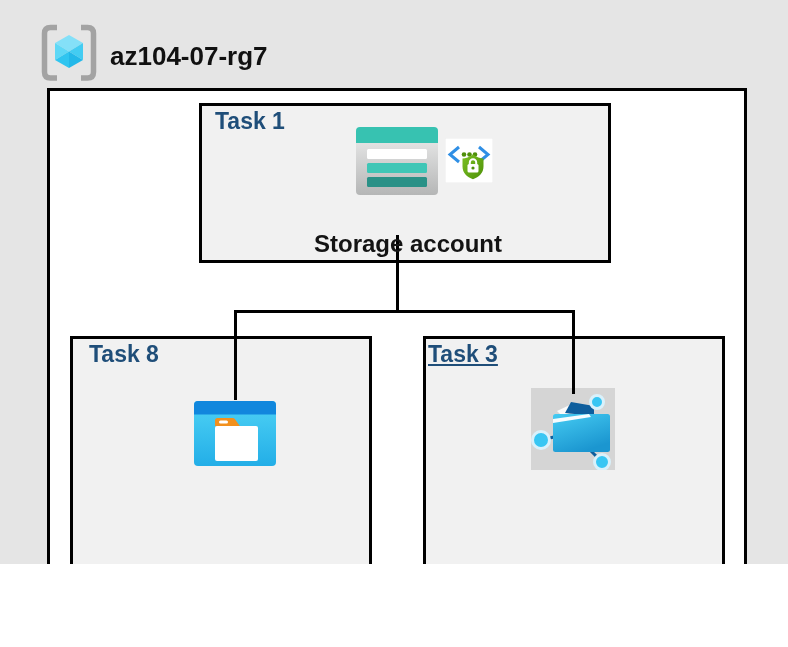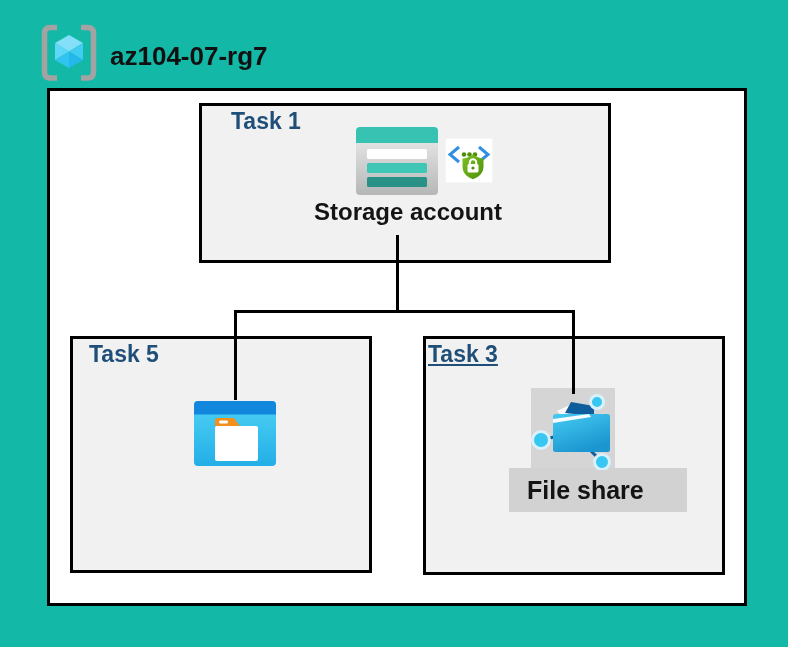--- a/index.html
+++ b/index.html
@@ -1,29 +1,29 @@
 <!DOCTYPE html>
 <html><head>
 <meta charset="utf-8">
 <style>
   html,body { margin:0; padding:0; background:#ffffff; }
   .page {
-    position:relative; width:788px; height:647px; background:#14b8a6;
+    position:relative; width:788px; height:564px; background:#e5e5e5;
     font-family:"Liberation Sans", sans-serif; overflow:hidden;
   }
   .abs { position:absolute; }
   .box { position:absolute; border:3px solid #000000; box-sizing:content-box; }
   .task-box { background:#f1f1f1; }
   .task-label {
     position:absolute; font-weight:700; font-size:23px; color:#1f4e79;
     white-space:nowrap; line-height:1.1;
   }
   .res-label {
     position:absolute; font-weight:700; font-size:24px; color:#141414;
-    white-space:nowrap; line-height:1.1;
+    white-space:nowrap; line-height:1.1;margin-top:32px;
   }
   .center-x { transform:translateX(-50%); }
   .line { position:absolute; background:#000000; }
   .fs-label-bg {
     position:absolute; left:509px; top:468px; width:178px; height:44px;
     background:#d2d2d2; display:flex; align-items:center;
     padding-left:18px; box-sizing:border-box;
   }
   .fs-label { font-weight:700; font-size:25px; color:#141414; white-space:nowrap; }
   .rg-title {
@@ -48,31 +48,28 @@
   </svg>
   <div class="rg-title">az104-07-rg7</div>
 
   <div class="box" style="left:47px; top:88px; width:694px; height:512px; background:#ffffff;"></div>
 
   <div class="box task-box" style="left:199px; top:103px; width:406px; height:154px;"></div>
   <div class="box task-box" style="left:70px; top:336px; width:296px; height:231px;"></div>
   <div class="box task-box" style="left:423px; top:336px; width:296px; height:233px;"></div>
 
   <div class="abs" style="left:531px; top:388px; width:84px; height:82px; background:#d5d5d5;"></div>
-  <div class="fs-label-bg">
-    <span class="fs-label">File share</span>
-  </div>
 
   <div class="line" style="left:396px; top:235px; width:3px; height:76px;"></div>
   <div class="line" style="left:234px; top:310px; width:341px; height:3px;"></div>
   <div class="line" style="left:234px; top:310px; width:3px; height:90px;"></div>
   <div class="line" style="left:572px; top:310px; width:3px; height:84px;"></div>
 
-  <div class="task-label" style="left:231px; top:109px;">Task 1</div>
-  <div class="task-label" style="left:89px; top:342px;">Task 5</div>
+  <div class="task-label" style="left:215px; top:109px;">Task 1</div>
+  <div class="task-label" style="left:89px; top:342px;">Task 8</div>
   <div class="task-label" style="left:428px; top:342px;text-decoration:underline;">Task 3</div>
 
   <svg class="abs" style="left:356px; top:127px;" width="82" height="68" viewBox="0 0 82 68">
     <defs>
       <linearGradient id="gGray" x1="0" y1="0" x2="0" y2="1">
         <stop offset="0" stop-color="#efefef"></stop>
         <stop offset="1" stop-color="#b5b6b6"></stop>
       </linearGradient>
     </defs>
     <rect x="0" y="0" width="82" height="68" rx="4" fill="url(#gGray)"></rect>

